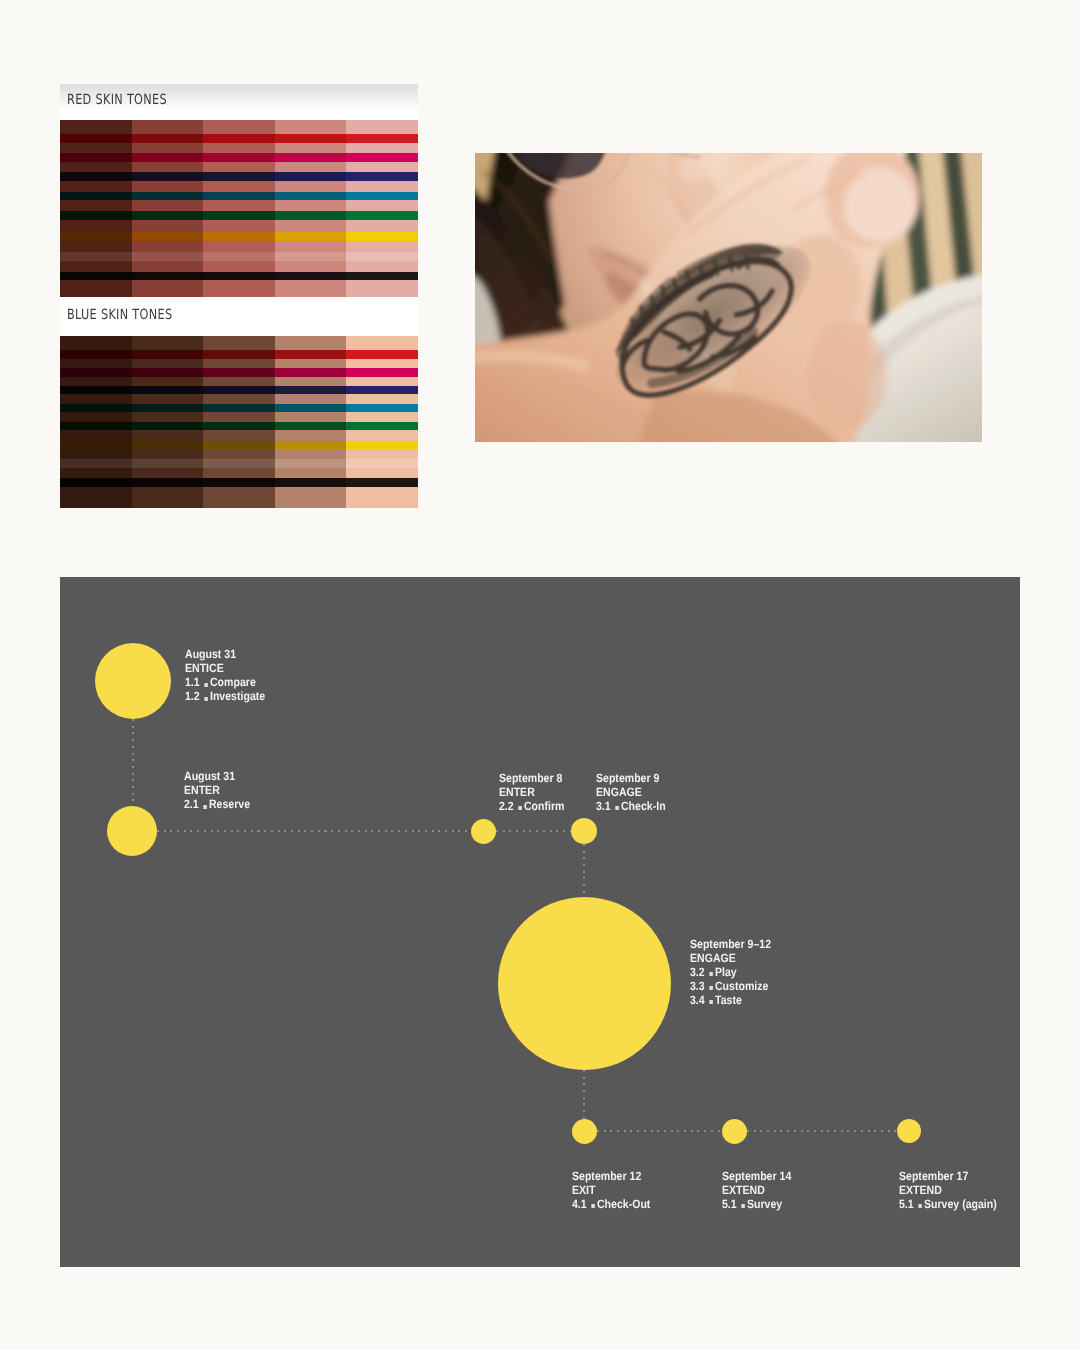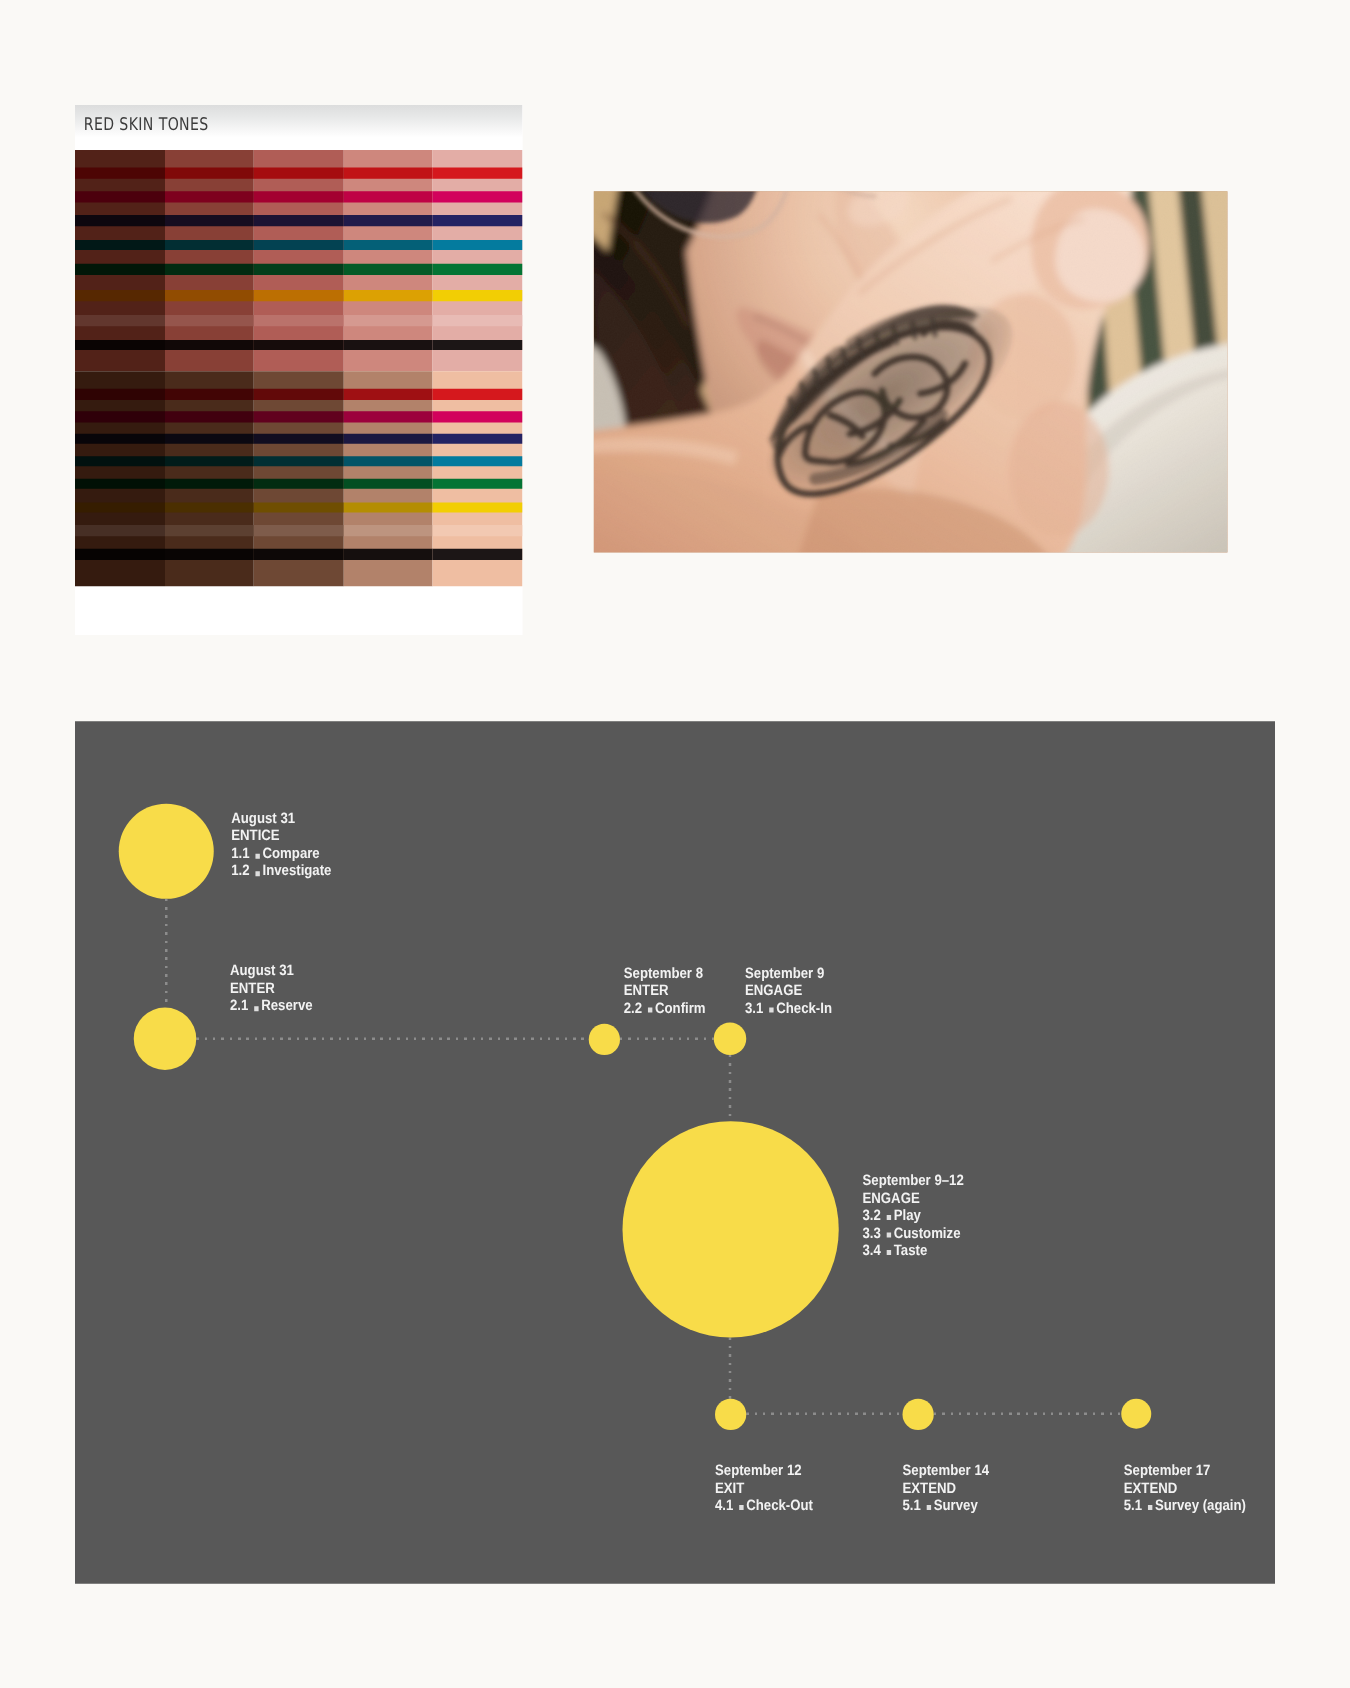--- a/index.html
+++ b/index.html
@@ -93,20 +93,23 @@
             <div style="position: absolute; left: 0px; right: 0px; top: 13.9px; height: 8.8px; background: rgb(213, 24, 29);"></div>
             <div style="position: absolute; left: 0px; right: 0px; top: 33.3px; height: 8.8px; background: rgb(210, 2, 92);"></div>
             <div style="position: absolute; left: 0px; right: 0px; top: 51.9px; height: 8.8px; background: rgb(36, 35, 99);"></div>
             <div style="position: absolute; left: 0px; right: 0px; top: 71.5px; height: 8.8px; background: rgb(4, 123, 158);"></div>
             <div style="position: absolute; left: 0px; right: 0px; top: 91px; height: 8.8px; background: rgb(4, 116, 52);"></div>
             <div style="position: absolute; left: 0px; right: 0px; top: 111.9px; height: 8.8px; background: rgb(242, 206, 4);"></div>
             <div style="position: absolute; left: 0px; right: 0px; top: 132.1px; height: 8.8px; background: rgb(232, 187, 181);"></div>
             <div style="position: absolute; left: 0px; right: 0px; top: 151.7px; height: 8.8px; background: rgb(28, 22, 22);"></div>
           </div>
         </div>
+    </div>
+    <div class="pal-head h2">
+      <span>BLUE SKIN TONES</span>
     </div>
     <div class="pal-body b2" id="pal-body-blue">
       <div class="pal-cols">
           <div style="background: rgb(53, 27, 15);"></div>
           <div style="background: rgb(74, 43, 27);"></div>
           <div style="background: rgb(110, 72, 52);"></div>
           <div style="background: rgb(178, 130, 106);"></div>
           <div style="background: rgb(239, 190, 162);"></div>
         </div>
       <div class="pal-bands">

